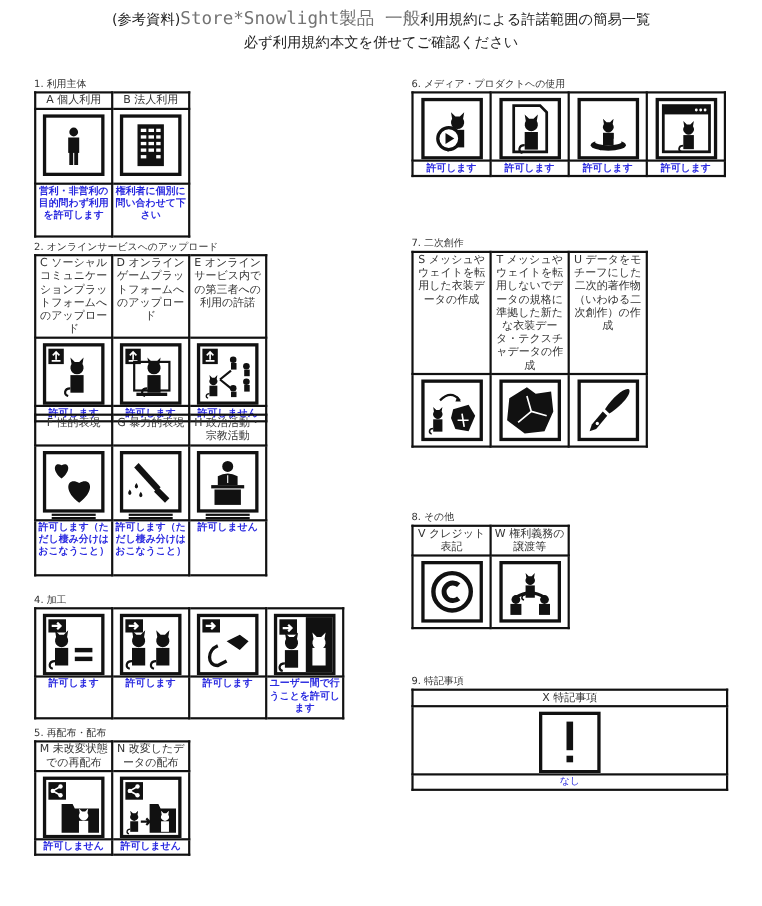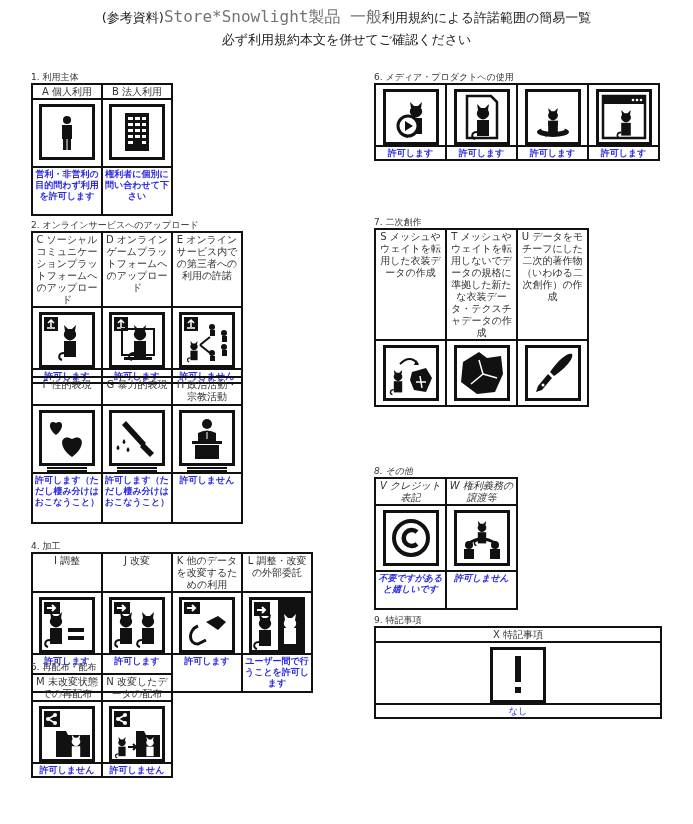--- a/index.html
+++ b/index.html
@@ -229,26 +229,20 @@
 <div class="section" style="left:31px; top:540px;">
   <div class="sec-head">4. 加工</div>
   <table class="grid">
     <colgroup>
         <col style="width:70px">
         <col style="width:70px">
         <col style="width:70px">
         <col style="width:70px">
       </colgroup>
     <tbody>
-        <tr style="height:38px">
-      <td class="lab">I 調整</td>
-      <td class="lab">J 改変</td>
-      <td class="lab">K 他のデータを改変するための利用</td>
-      <td class="lab">L 調整・改変の外部委託</td>
-    </tr>
     <tr style="height:62px">
       <td class="ic">
             <div class="iconbox">
               <svg viewBox="0 0 50 50">
                 <use href="#arrowbox" x="2" y="2"></use>
                 <use href="#cat" x="14" y="32"></use>
                 <rect x="26" y="28" width="16" height="4" fill="#111"></rect>
                 <rect x="26" y="36" width="16" height="4" fill="#111"></rect>
               </svg>
             </div>
@@ -456,21 +450,21 @@
                 <path d="M20,26 L24,30 L14,42 L8,44 L10,38 Z" fill="#111"></path>
                 <circle cx="15" cy="37" r="1.5" fill="#fff"></circle>
               </svg>
             </div>
           </td>
     </tr>
   </tbody>
     </table>
 </div>
 
-<div class="section" style="left:374px; top:465px;font-style:italic;">
+<div class="section" style="left:374px; top:465px;">
   <div class="sec-head">8. その他</div>
   <table class="grid">
     <colgroup>
         <col style="width:71px">
         <col style="width:71px">
       </colgroup>
     <tbody>
         <tr style="height:26px">
       <td class="lab">V クレジット表記</td>
       <td class="lab">W 権利義務の譲渡等</td>
@@ -492,24 +486,20 @@
                 </g>
                 <path d="M12,30 Q25,22 38,30" stroke="#111" stroke-width="3" fill="none"></path>
                 <circle cx="12" cy="32" r="4" fill="#111"></circle>
                 <rect x="7" y="36" width="10" height="10" fill="#111"></rect>
                 <circle cx="38" cy="32" r="4" fill="#111"></circle>
                 <rect x="33" y="36" width="10" height="10" fill="#111"></rect>
               </svg>
             </div>
           </td>
     </tr>
-    <tr style="height:38px">
-      <td class="res">不要ですがあると嬉しいです</td>
-      <td class="res">許可しません</td>
-    </tr>
   </tbody>
     </table>
 </div>
 
 <div class="section" style="left:374px; top:614px;">
   <div class="sec-head">9. 特記事項</div>
   <table class="grid">
     <colgroup>
         <col style="width:286px">
       </colgroup>

